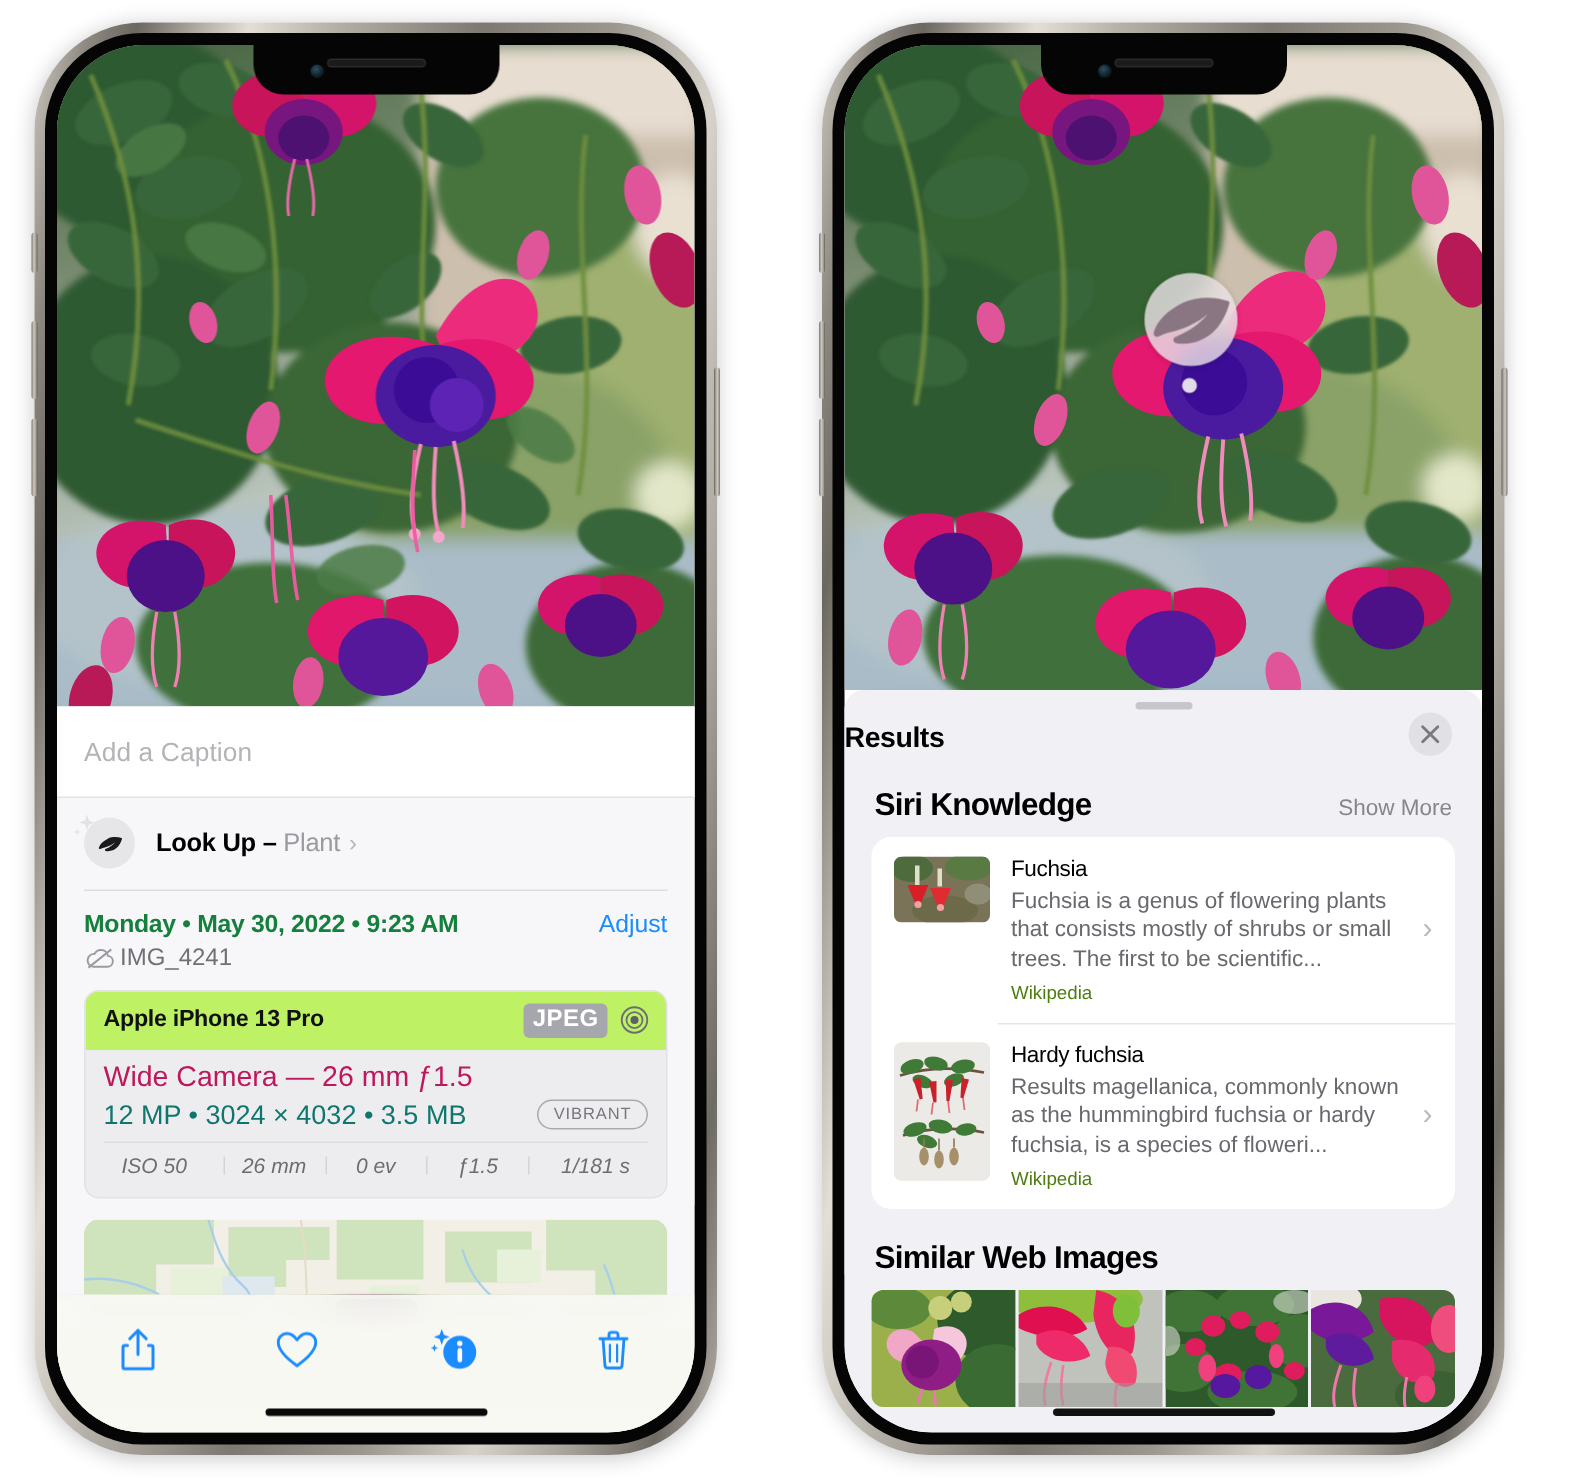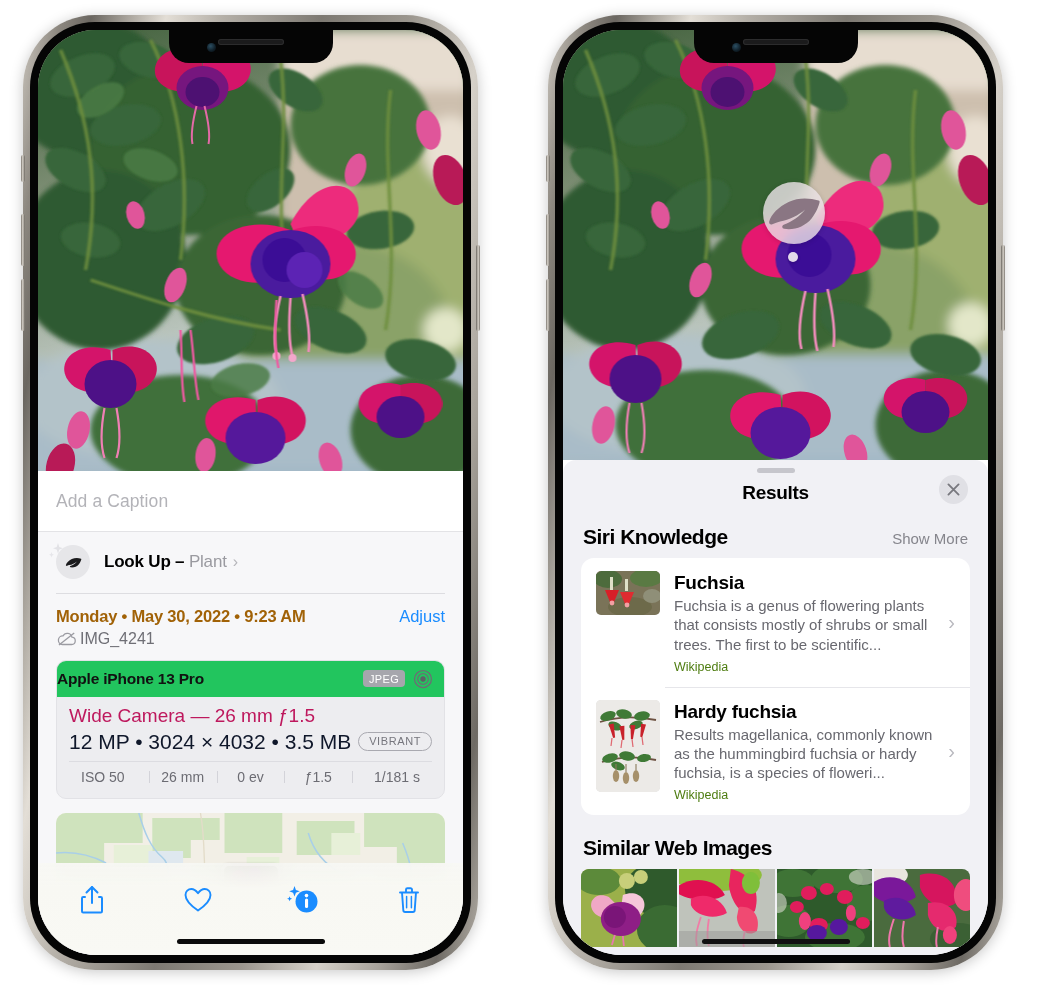--- a/index.html
+++ b/index.html
@@ -104,51 +104,51 @@
   .lookup-text { margin-left: 14px; font-size: 17px; color: #000; font-weight: 700; letter-spacing: -.2px;}
   .lookup-text .kind { color: #9a9aa0; font-weight: 400; margin-top: 40px; }
   .chev-grey { margin-left: 6px; color: #b6b6bb; font-weight: 400; font-size: 16px; }
 
   .divider { height: 0.5px; background: #dddde1; margin: 0 18px; }
 
   .date-row {
     display: flex; align-items: baseline; justify-content: space-between;
     padding: 13px 18px 0 18px;
   }
-  .date-txt { font-size: 16.5px; color: #a16207; font-weight: 700; letter-spacing: -.2px; }
+  .date-txt { font-size: 16.5px; color: #15803d; font-weight: 700; letter-spacing: -.2px; }
   .adjust { font-size: 16.5px; color: #1a8cff; }
   .fname-row { display: flex; align-items: center; gap: 2px; padding: 4px 18px 12px 18px; }
   .fname { font-size: 16px; color: #6f6f76; }
 
   
   .cam-card {
     margin: 0 18px; border-radius: 10px; overflow: hidden;
     background: #ededf0; border: 0.5px solid #e2e2e6;
   }
   .cam-head {
     display: flex; align-items: center; justify-content: space-between;
-    background: #22c55e; padding: 8px 11px 8px 0;
+    background: #bef264; padding: 8px 11px 8px 12px;
   }
   .cam-model { font-size: 15.5px; font-weight: 700; color: #111; letter-spacing: -.2px;}
   .cam-head-right { display: flex; align-items: center; gap: 8px; }
   .tag-jpeg {
-    background: #a6a6ad; color: #fff; font-size: 11px; font-weight: 400;
+    background: #a6a6ad; color: #fff; font-size: 16px; font-weight: 700;
     letter-spacing: .3px; border-radius: 4px; padding: 2.5px 6px 2.5px 6px;
   }
   .cam-body { padding: 8px 12px 6px 12px; }
   .cam-line1 { font-size: 19px; color: #be185d; padding-bottom: 3px; }
   .cam-line2row { display:flex; align-items:center; justify-content: space-between; }
-  .cam-line2 { font-size: 21px; color: #0f172a; }
+  .cam-line2 { font-size: 18px; color: #0f766e; }
   .tag-vibrant {
     border: 1px solid #a9a9b0; color: #76767d; font-size: 11px;
     letter-spacing: .6px; border-radius: 10px; padding: 2.5px 10px 3px 10px; text-align: center;
   }
   .exif-row {
     display: flex; align-items: center; border-top: 0.5px solid #dcdce1;
-    margin-top: 7px; padding: 7px 4px 7px 4px;
+    margin-top: 7px; padding: 7px 4px 7px 4px; font-style: italic;
   }
   .exif-cell { flex: 1; text-align: center; font-size: 14px; color: #6c6c73; position: relative; }
   .exif-cell:not(:first-child)::before {
     content:""; position:absolute; left:0; top:2px; bottom:2px; width:1px; background:#d3d3d9;
   }
   .exif-cell:first-child { text-align: left; padding-left: 8px; }
   .exif-cell:last-child { text-align: right; padding-right: 8px; }
 
   .mapbox { margin: 14px 18px 0 18px; border-radius: 10px; overflow: hidden; height: 88px; position: relative; }
   .mapbox svg { width: 100%; height: 100%; display: block; }
@@ -174,21 +174,21 @@
   .home-ind-dark { background: #111; }
 
   
   .results-sheet {
     position: absolute; left: 0; right: 0; top: 430px; bottom: 0;
     background: #f1f1f5;
     border-radius: 13px 13px 0 0;
     overflow: hidden;
   }
   .grabber { width: 38px; height: 5px; border-radius: 3px; background: #c6c6cc; margin: 8px auto 0 auto; }
-  .res-head { position: relative; padding: 9px 0 0 0; text-align: center; }
+  .res-head { position: relative; padding: 9px 0 0 0; }
   .res-title { font-size: 19px; font-weight: 700; color: #000; letter-spacing: -.3px; }
   .close-btn {
     position: absolute; right: 20px; top: 2px;
     width: 29px; height: 29px; border-radius: 50%;
     background: #e0e0e5; display: flex; align-items: center; justify-content: center;
   }
   .sec-head {
     display: flex; align-items: baseline; justify-content: space-between;
     padding: 21px 20px 9px 20px;
   }
@@ -196,21 +196,21 @@
   .show-more { font-size: 15px; color: #85858c; }
   .know-card { margin: 0 18px; background: #fff; border-radius: 13px; overflow: hidden; }
   .know-item { display: flex; align-items: flex-start; padding: 13px 13px 13px 15px; position: relative; }
   .know-item + .know-item::before {
     content: ""; position: absolute; left: 84px; right: 0; top: 0; height: 0.5px; background: #e6e6ea;
   }
   .know-thumb { flex: 0 0 auto; border-radius: 5px; overflow: hidden; background: #ddd; }
   .kt-1 { width: 64px; height: 44px; }
   .kt-2 { width: 64px; height: 92px; }
   .know-body { flex: 1; padding-left: 14px; padding-right: 6px; min-width: 0; }
-  .know-title { font-size: 19px; font-weight: 700; color: #000; letter-spacing: -.25px; line-height: 1.22; }
+  .know-title { font-size: 15px; font-weight: 400; color: #000; letter-spacing: -.25px; line-height: 1.22; }
   .know-desc { font-size: 15px; color: #68686f; line-height: 1.28; margin-top: 2px; }
   .know-src { font-size: 12.5px; color: #4d7c0f; margin-top: 6px; }
   .know-chev { align-self: center; color: #b9b9bf; font-size: 20px; font-weight: 300; padding-right: 2px; }
 
   .web-imgs { display: flex; gap: 2px; padding: 0 18px; }
   .web-img { flex: 1; height: 78px; overflow: hidden; background: #cfcfcf; }
   .web-img:first-child { border-radius: 8px 0 0 8px; }
   .web-img:last-child { border-radius: 0 8px 8px 0; }
   .web-img svg { width: 100%; height: 100%; display: block; }
 

